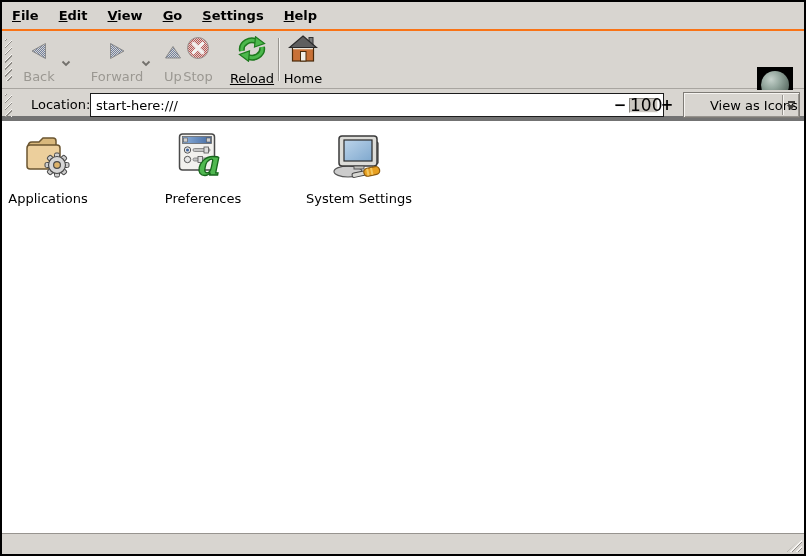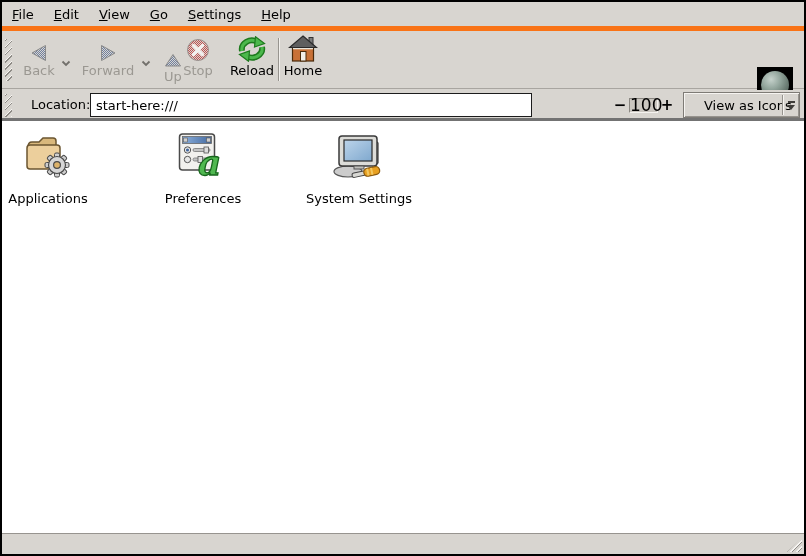--- a/index.html
+++ b/index.html
@@ -2,52 +2,52 @@
 <html><head>
 <meta charset="utf-8">
 <style>
   * { margin:0; padding:0; box-sizing:border-box; }
   html,body { width:806px; height:556px; background:#fff; }
   body { font-family:"DejaVu Sans","Liberation Sans",sans-serif; font-size:13px; color:#000; }
 
   .window { position:relative; width:806px; height:556px; background:#d8d5d0; border:2px solid #000; overflow:hidden; }
 
   
-  .menubar { position:absolute; left:0; top:0; right:0; height:29px; display:flex; align-items:center; border-bottom:5px solid #f97316; background:#d8d5d0; }
+  .menubar { position:absolute; left:0; top:0; right:0; height:29px; display:flex; align-items:center; border-bottom:2px solid #f97316; background:#d8d5d0;font-weight:bold; }
   .menu-item { display:inline-block; padding:4px 10px; cursor:default; }
   .menu-item::first-letter { text-decoration:underline; }
 
   
   .toolbar { position:absolute; left:0; top:29px; right:0; height:58px; border-bottom:1px solid #a8a5a0; background:#d8d5d0; }
   .grip { position:absolute; left:3px; top:8px; width:7px; height:42px;
           background:repeating-linear-gradient(135deg,#f6f4f1 0 1px,#8f8c87 1px 2px,rgba(0,0,0,0) 2px 5px); }
-  .tb-btn { position:absolute; top:5px; height:48px; display:flex; flex-direction:column; align-items:center; }
+  .tb-btn { position:absolute; top:5px; height:48px; display:flex; flex-direction:column; align-items:center;gap:8px; }
   .tb-icon { height:26px; display:flex; align-items:flex-end; justify-content:center; }
   .tb-label { margin-top:2px; font-size:13px; line-height:14px; }
   .tb-btn.disabled .tb-label { color:#9b9892; }
   .tb-dd { position:absolute; top:25px; width:16px; height:14px; display:flex; align-items:center; justify-content:center; }
   .tb-sep { position:absolute; left:276px; top:7px; width:1px; height:43px; background:#97948f; box-shadow:1px 0 0 #f2f0ed; }
   .throbber { position:absolute; left:755px; top:36px; width:36px; height:36px; background:#000; display:flex; align-items:center; justify-content:center; }
   .sphere { width:28px; height:28px; border-radius:50%;
             background:radial-gradient(circle at 36% 30%, #c6d2cc 0%, #93a69d 35%, #64756d 68%, #45534d 100%); }
 
   
-  .locationbar { position:absolute; left:0; top:88px; right:0; height:31px; border-bottom:3px solid #737373; background:#d8d5d0; }
+  .locationbar { position:absolute; left:0; top:88px; right:0; height:31px; border-bottom:5px solid #737373; background:#d8d5d0; }
   .locationbar .grip { top:4px; height:23px; }
   .loc-label { position:absolute; left:29px; top:0; line-height:30px; }
-  .loc-input { position:absolute; left:88px; top:3px; width:442px; height:24px; border:1px solid #1c1c1c; background:#fff;
+  .loc-input { position:absolute; left:88px; top:3px; width:574px; height:24px; border:1px solid #1c1c1c; background:#fff;
                font-family:"DejaVu Sans","Liberation Sans",sans-serif; font-size:13px; padding:0 0 0 5px; outline:none; }
   .zoom-out,.zoom-in { position:absolute; top:0; width:14px; line-height:30px; text-align:center; font-weight:bold; font-size:15px; cursor:default; }
   .zoom-out { left:611px; } .zoom-in { left:658px; }
   .zoom-level { position:absolute; left:627px; top:8px; width:29px; height:15px; background:#cac6c0;
                 border:1px solid; border-color:#8a8781 #f4f2ef #f4f2ef #8a8781;
                 font-size:17px; line-height:13px; text-align:center; }
   .view-dd { position:absolute; left:681px; top:2px; width:117px; height:26px; background:#d8d5d0;
              border:1px solid #7e7b76; box-shadow:inset 1px 1px 0 #f6f4f1, inset -1px -1px 0 #96938e;
-             display:flex; align-items:center; padding-left:20px; cursor:default; }
+             display:flex; align-items:center; padding-left:26px; cursor:default; }
   .view-dd-arrow { position:absolute; right:0; top:2px; bottom:2px; width:17px; border-left:1px solid #96938e;
                    box-shadow:inset 1px 0 0 #f6f4f1; display:flex; flex-direction:column; align-items:center; justify-content:center; }
   .dd-dash { width:7px; height:2px; background:#3f3d3a; margin-bottom:2px; }
   .dd-tri { width:0; height:0; border-left:4px solid rgba(0,0,0,0); border-right:4px solid rgba(0,0,0,0); border-top:5px solid #3f3d3a; }
 
   
   .content { position:absolute; left:0; top:119px; right:0; bottom:21px; background:#fff; }
   .icon-item { position:absolute; top:8px; display:flex; flex-direction:column; align-items:center; }
   .icon-art { height:50px; display:flex; align-items:flex-end; justify-content:center; }
   .icon-label { margin-top:12px; font-size:13px; white-space:nowrap; }
@@ -90,21 +90,21 @@
         </svg>
       </span>
       <span class="tb-label">Back</span>
     </div>
     <div class="tb-dd" style="left:56px;">
       <svg width="10" height="7" viewBox="0 0 10 7">
           <path d="M1.5 1.5 L5 5 L8.5 1.5" stroke="#72706b" stroke-width="1.8" fill="none"></path>
         </svg>
     </div>
 
-    <div class="tb-btn disabled" style="left:78px;width:56px;">
+    <div class="tb-btn disabled" style="left:87px;width:56px;">
       <span class="tb-icon">
         <svg width="20" height="18" viewBox="0 0 20 18">
           <defs>
               <pattern id="stipF" width="2" height="2" patternUnits="userSpaceOnUse">
             <rect width="2" height="2" fill="#d8d5d0"></rect>
                 <rect width="1" height="1" fill="#6f7f9f"></rect>
                 <rect x="1" y="1" width="1" height="1" fill="#6f7f9f"></rect>
           </pattern>
             </defs>
           <polygon points="3.5,1.5 3.5,16.5 17,9" fill="url(#stipF)" stroke="#8a8a8a" stroke-width="1"></polygon>
@@ -144,21 +144,21 @@
                 <rect x="1" y="1" width="1" height="1" fill="#c05050"></rect>
           </pattern>
             </defs>
           <circle cx="12" cy="12" r="10.5" fill="url(#stipS)" stroke="#9a9390" stroke-width="1"></circle>
           <path d="M7.5 7.5 L16.5 16.5 M16.5 7.5 L7.5 16.5" stroke="#f2f0ee" stroke-width="3.4" stroke-linecap="round"></path>
         </svg>
       </span>
       <span class="tb-label">Stop</span>
     </div>
 
-    <div class="tb-btn" style="left:226px;width:48px;">
+    <div class="tb-btn" style="left:226px;width:48px;text-decoration:underline;">
       <span class="tb-icon">
         <svg width="30" height="26" viewBox="0 0 30 26">
           <g>
             <path d="M5 15 A10 9 0 0 1 20.5 6" stroke="#1e7a1e" stroke-width="6" fill="none"></path>
             <path d="M5 15 A10 9 0 0 1 20.5 6" stroke="#4cb84c" stroke-width="3" fill="none"></path>
             <polygon points="18.5,0.8 27.5,7.5 17.5,11" fill="#4cb84c" stroke="#1e7a1e" stroke-width="1.2"></polygon>
           </g>
           <g transform="rotate(180 15 13)">
             <path d="M5 15 A10 9 0 0 1 20.5 6" stroke="#1e7a1e" stroke-width="6" fill="none"></path>
             <path d="M5 15 A10 9 0 0 1 20.5 6" stroke="#4cb84c" stroke-width="3" fill="none"></path>

